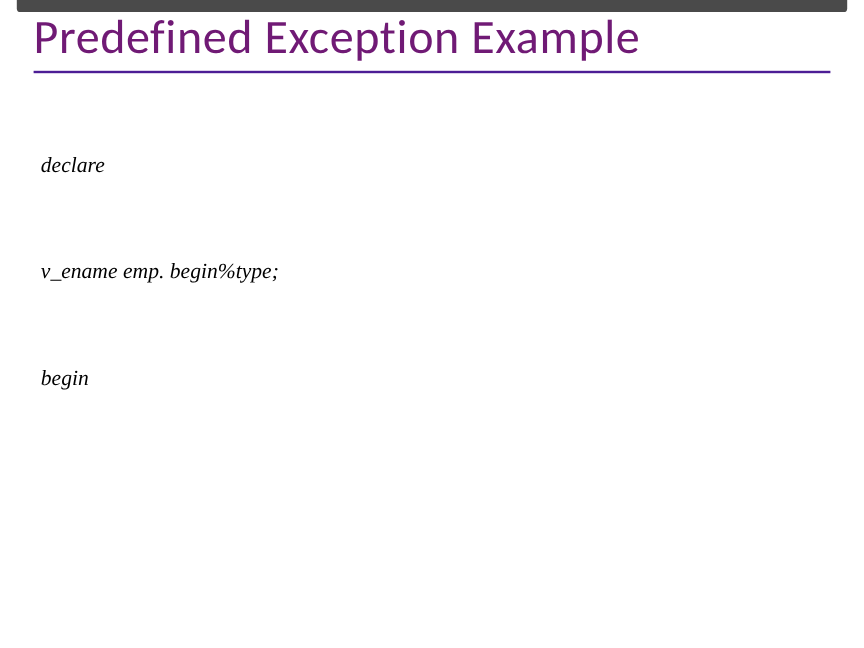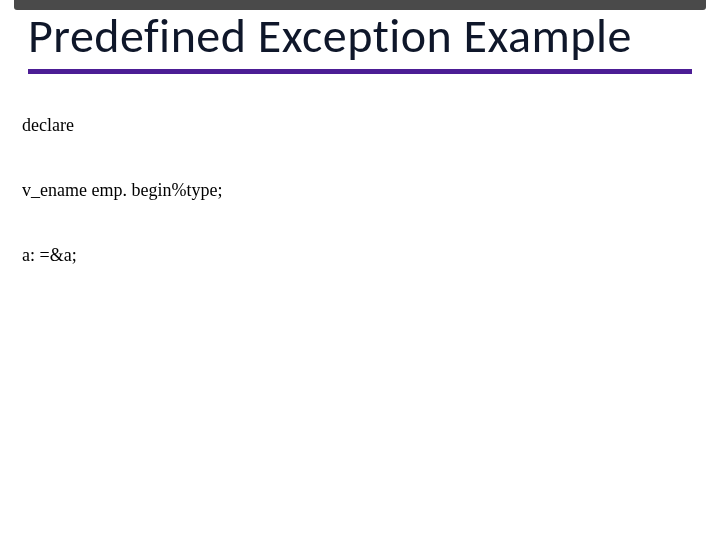--- a/index.html
+++ b/index.html
@@ -26,54 +26,55 @@
     background: #4a4a4a;
     border-bottom-left-radius: 3px;
     border-bottom-right-radius: 3px;
   }
   .title {
     position: absolute;
     top: 6px;
     left: 28px;
     right: 28px;
     font-family: Calibri, "Segoe UI", Arial, sans-serif;
-    font-size: 48px;
+    font-size: 40px;
     font-weight: 400;
-    color: #0f172a;
+    color: #701a75;
     letter-spacing: 0.5px;
     padding-bottom: 4px;
-    border-bottom: 5px solid #4c1d95;
+    border-bottom: 2px solid #4c1d95;
   }
   .code {
     position: absolute;
     top: 72px;
     left: 22px;
     right: 12px;
     font-family: "Times New Roman", Times, serif;
     font-size: 18px;
     line-height: 1.2;
     color: #000;
     white-space: pre-wrap;
   }
   .code div {
-    margin: 0;
+    margin: 12px;
     padding: 0;
+    font-style: italic;
   }
 </style>
 </head>
 <body>
 
 <div class="slide">
   <div class="topbar"></div>
   <div class="title">Predefined Exception Example</div>
 
   <div class="code">
     <div>declare</div>
     <div>v_ename emp. begin%type;</div>
-    <div>a: =&amp;a;</div>
+    <div>begin</div>
     
     
     
     
     
     
     
     
     
     

